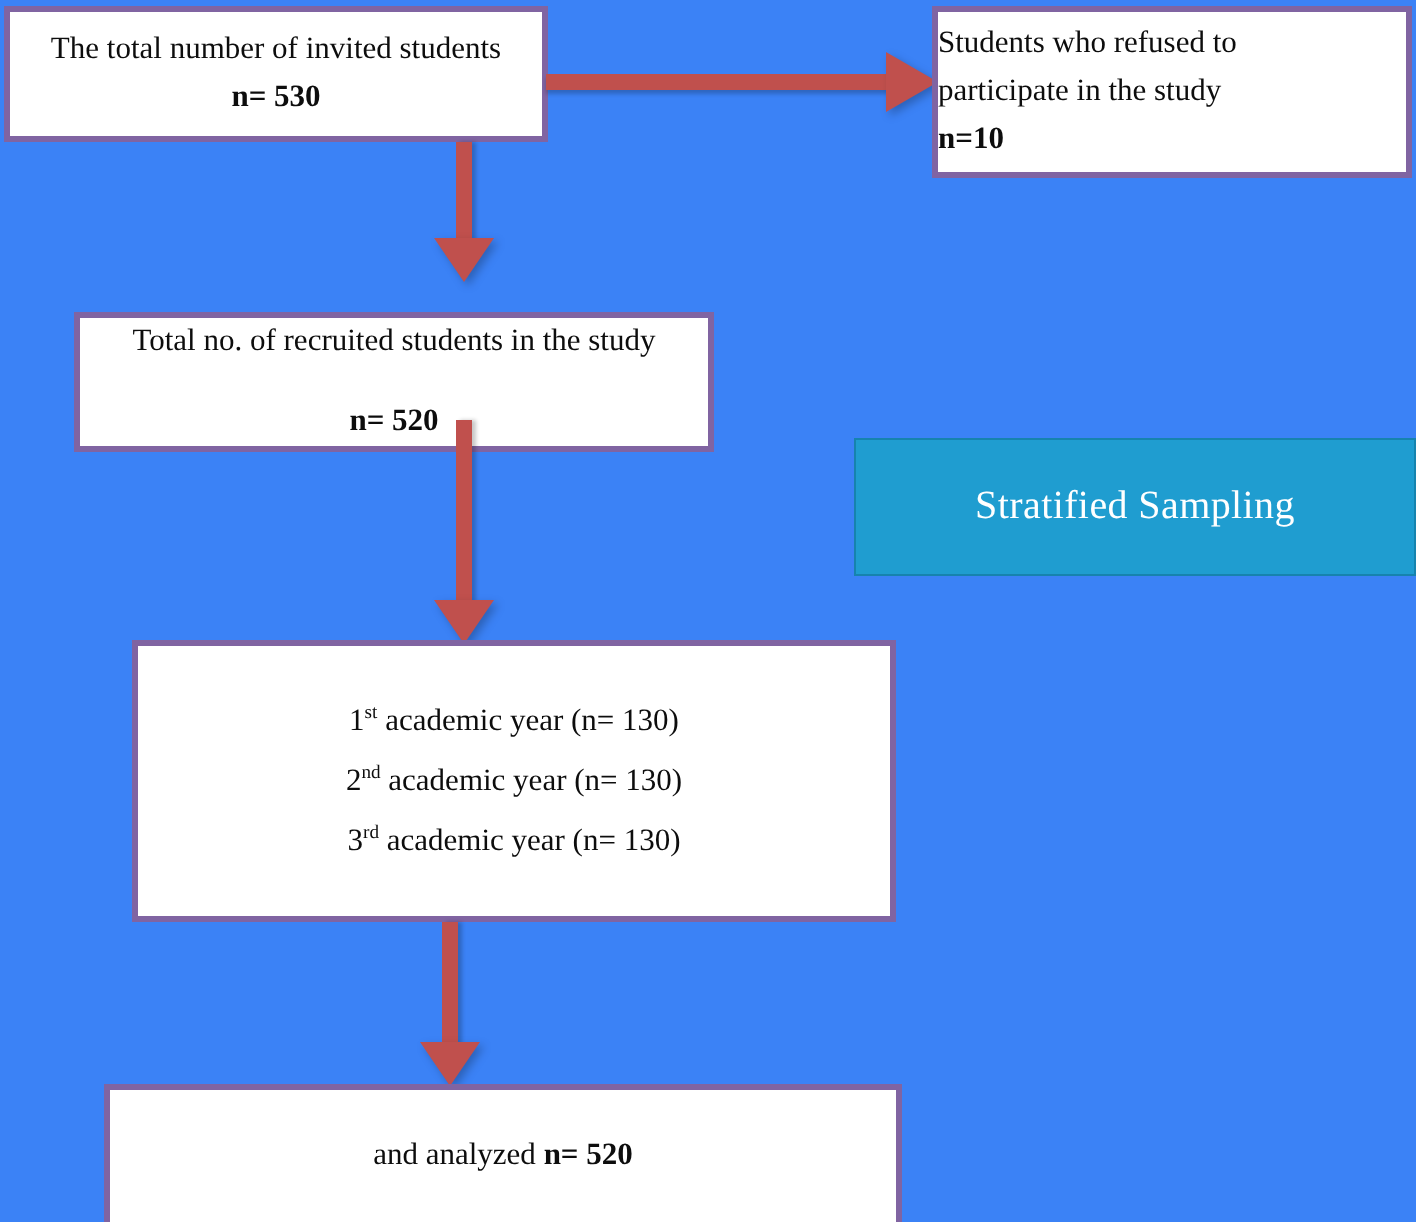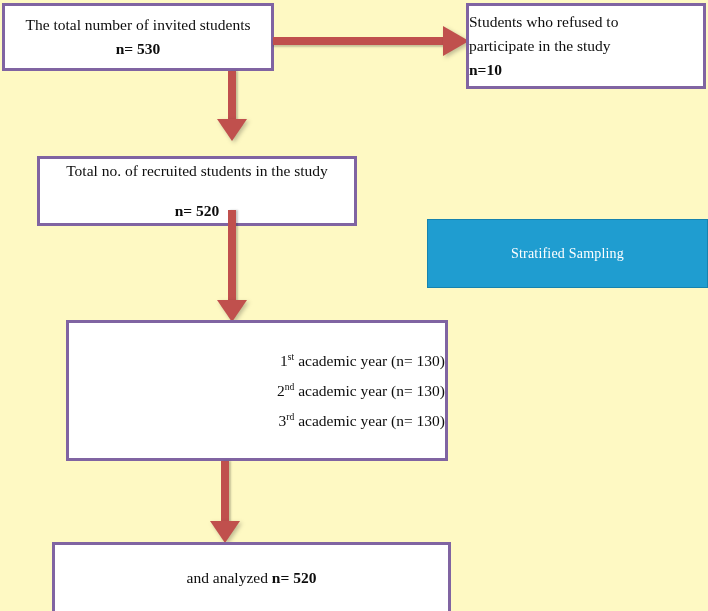--- a/index.html
+++ b/index.html
@@ -4,21 +4,21 @@
 <style>
   html, body {
     margin: 0;
     padding: 0;
     background: #ffffff;
   }
   #canvas {
     position: relative;
     width: 708px;
     height: 611px;
-    background: #fef9c3;
+    background: #3b82f6;
     overflow: hidden;
     font-family: "Liberation Serif", "DejaVu Serif", serif;
   }
 
   
   .box {
     position: absolute;
     box-sizing: border-box;
     background: #ffffff;
     border: 3px solid #8064a2;
@@ -31,21 +31,21 @@
   }
   .box.center { align-items: center; text-align: center; }
   .box.left   { align-items: flex-start; text-align: left; }
 
   .box .line { white-space: nowrap; }
   .box .bold { font-weight: bold; }
 
   #box-invited    { left: 2px;  top: 3px;   width: 272px; height: 68px; }
   #box-refused    { left: 466px; top: 3px;  width: 240px; height: 86px; }
   #box-recruited  { left: 37px; top: 156px; width: 320px; height: 70px; justify-content: space-between; }
-  #box-years      { left: 66px; top: 320px; width: 382px; height: 141px; align-items: flex-end; }
+  #box-years      { left: 66px; top: 320px; width: 382px; height: 141px; }
   #box-processed  { left: 52px; top: 542px; width: 399px; height: 72px; }
 
   
   #box-years .line {
     font-size: 15.5px;
     line-height: 30px;
     white-space: pre;
   }
   sup {
     font-size: 0.62em;
@@ -60,21 +60,21 @@
     top: 219px;
     width: 281px;
     height: 69px;
     box-sizing: border-box;
     background: #1f9dd0;
     border: 1px solid #1683ae;
     display: flex;
     align-items: center;
     justify-content: center;
     color: #ffffff;
-    font-size: 14px;
+    font-size: 20px;
     letter-spacing: 0.2px;
   }
 
   
   .arrow-v {
     position: absolute;
     width: 30px;
   }
   .arrow-v .shaft {
     position: absolute;

